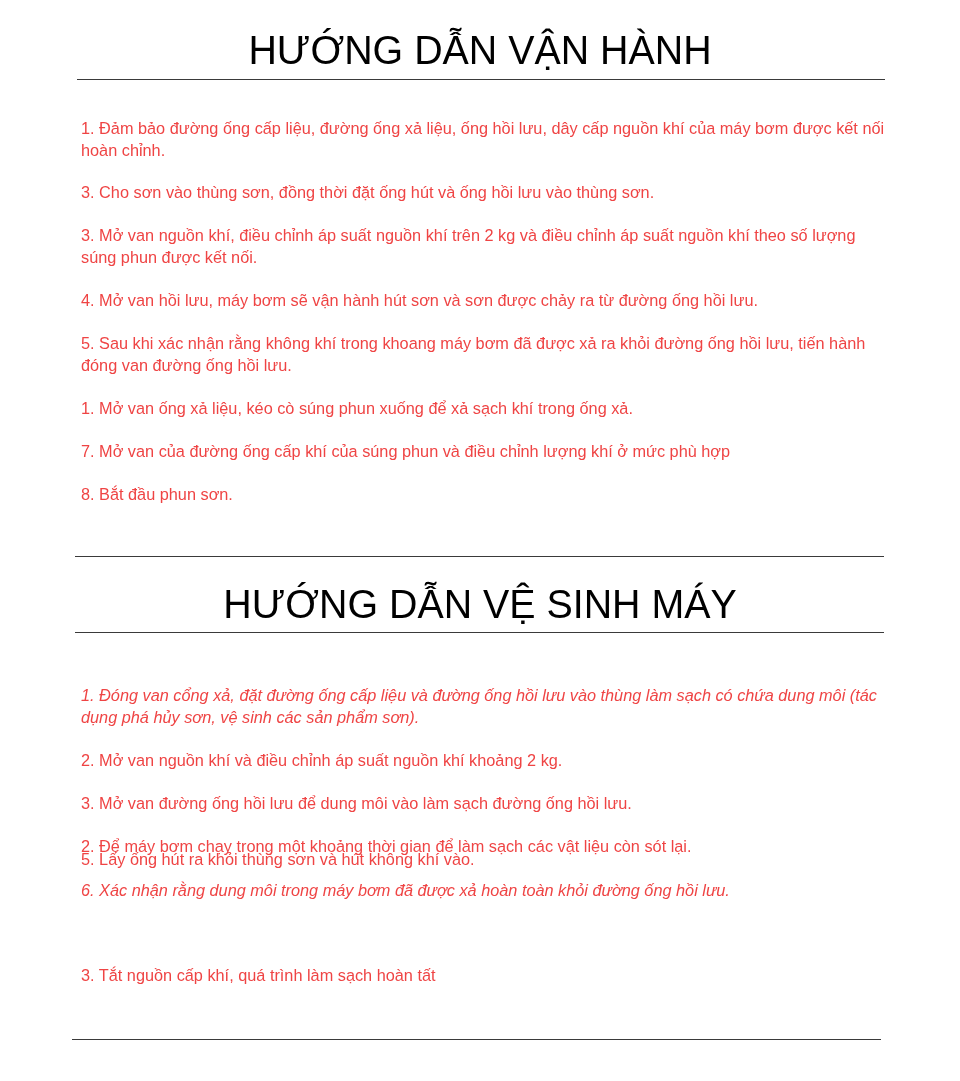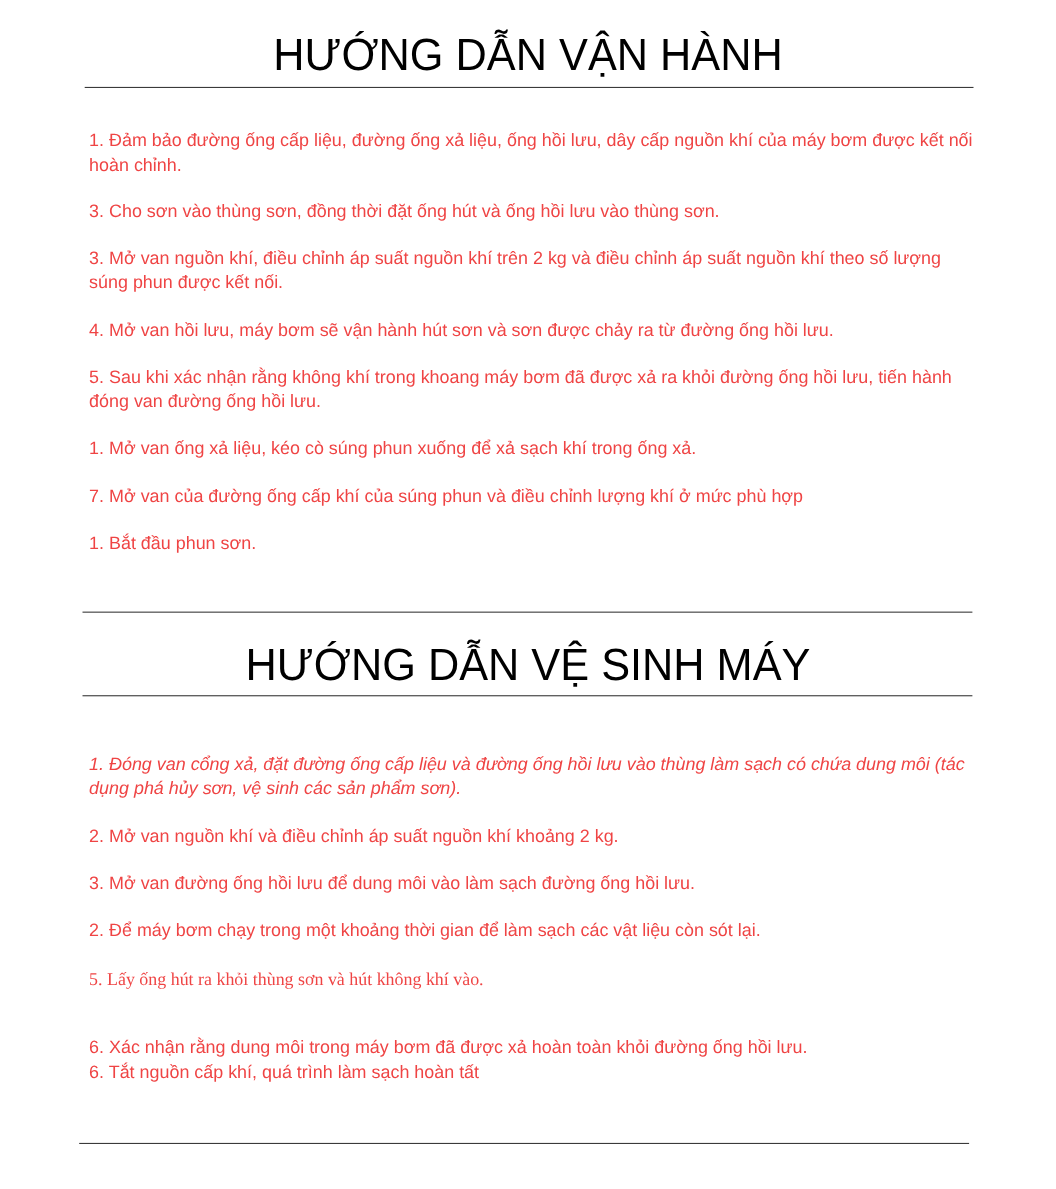--- a/index.html
+++ b/index.html
@@ -27,30 +27,30 @@
 <div class="rule" style="left:77px; width:808px; top:79px;"></div>
 
 <ul class="steps" style="top:0;">
   <li class="step" style="top:118px;">1. Đảm bảo đường ống cấp liệu, đường ống xả liệu, ống hồi lưu, dây cấp nguồn khí của máy bơm được kết nối hoàn chỉnh.</li>
   <li class="step" style="top:182px;">3. Cho sơn vào thùng sơn, đồng thời đặt ống hút và ống hồi lưu vào thùng sơn.</li>
   <li class="step" style="top:225px;">3. Mở van nguồn khí, điều chỉnh áp suất nguồn khí trên 2 kg và điều chỉnh áp suất nguồn khí theo số lượng súng phun được kết nối.</li>
   <li class="step" style="top:290px;">4. Mở van hồi lưu, máy bơm sẽ vận hành hút sơn và sơn được chảy ra từ đường ống hồi lưu.</li>
   <li class="step" style="top:333px;">5. Sau khi xác nhận rằng không khí trong khoang máy bơm đã được xả ra khỏi đường ống hồi lưu, tiến hành đóng van đường ống hồi lưu.</li>
   <li class="step" style="top:398px;">1. Mở van ống xả liệu, kéo cò súng phun xuống để xả sạch khí trong ống xả.</li>
   <li class="step" style="top:441px;">7. Mở van của đường ống cấp khí của súng phun và điều chỉnh lượng khí ở mức phù hợp</li>
-  <li class="step" style="top:484px;">1. Bắt đầu phun sơn.</li>
+  <li class="step" style="top:484px;">8. Bắt đầu phun sơn.</li>
 </ul>
 
 <div class="rule" style="left:75px; width:809px; top:556px;"></div>
 <div class="title" style="top:584px;">HƯỚNG DẪN VỆ SINH MÁY</div>
 <div class="rule" style="left:75px; width:809px; top:632px;"></div>
 
 <ul class="steps" style="top:0;">
   <li class="step" style="top:685px;font-style:italic;">1. Đóng van cổng xả, đặt đường ống cấp liệu và đường ống hồi lưu vào thùng làm sạch có chứa dung môi (tác dụng phá hủy sơn, vệ sinh các sản phẩm sơn).</li>
   <li class="step" style="top:750px;">2. Mở van nguồn khí và điều chỉnh áp suất nguồn khí khoảng 2 kg.</li>
   <li class="step" style="top:793px;">3. Mở van đường ống hồi lưu để dung môi  vào làm sạch đường ống hồi lưu.</li>
   <li class="step" style="top:836px;">2. Để máy bơm chạy trong một khoảng thời gian để làm sạch các vật liệu còn sót lại.</li>
-  <li class="step" style="top:879px;font-family:Liberation Serif, serif;">5. Lấy ống hút ra khỏi thùng sơn và hút không khí vào.</li>
-  <li class="step" style="top:942px;">6. Xác nhận rằng dung môi trong máy bơm đã được xả hoàn toàn khỏi đường ống hồi lưu.</li>
-  <li class="step" style="top:965px;">6. Tắt nguồn cấp khí, quá trình làm sạch hoàn tất</li>
+  <li class="step" style="top:849px;">5. Lấy ống hút ra khỏi thùng sơn và hút không khí vào.</li>
+  <li class="step" style="top:880px;font-style:italic;">6. Xác nhận rằng dung môi trong máy bơm đã được xả hoàn toàn khỏi đường ống hồi lưu.</li>
+  <li class="step" style="top:965px;">3. Tắt nguồn cấp khí, quá trình làm sạch hoàn tất</li>
 </ul>
 
 <div class="rule" style="left:72px; width:809px; top:1039px;"></div>
 
 </body></html>

